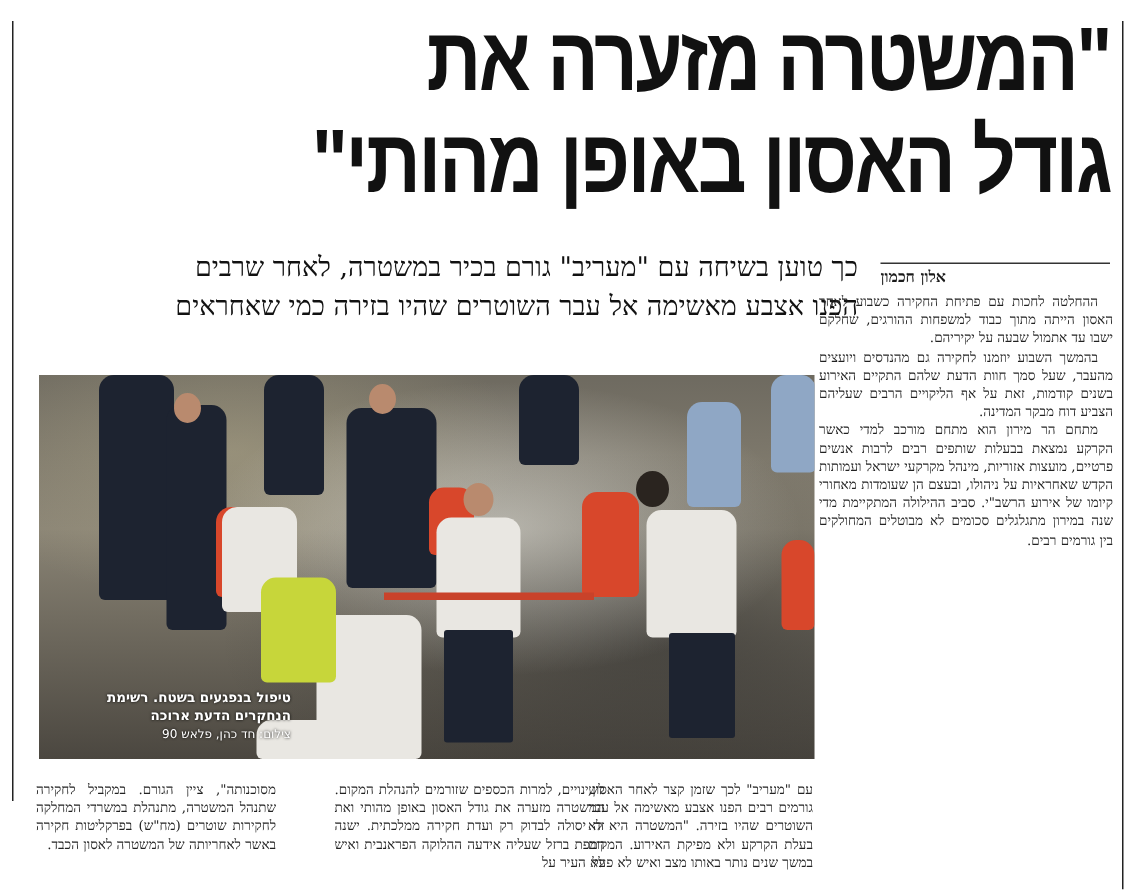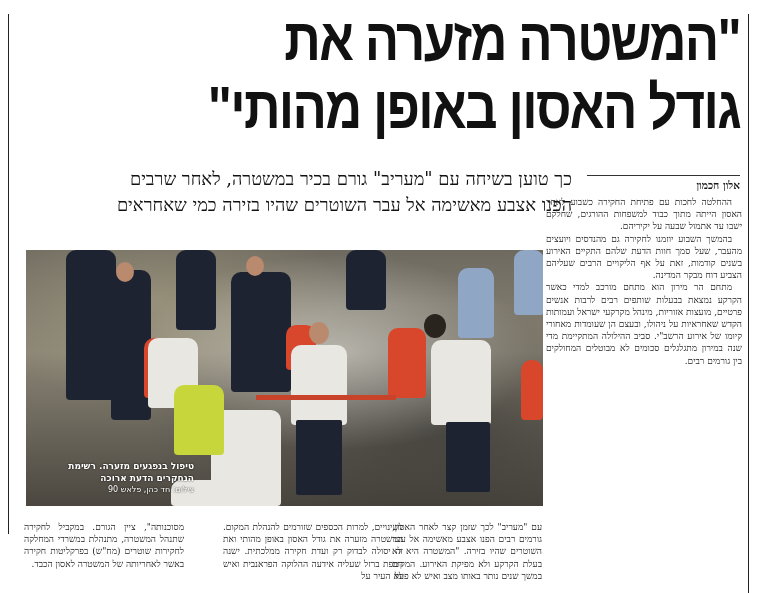--- a/index.html
+++ b/index.html
@@ -12,21 +12,21 @@
               font-family: "Liberation Sans", sans-serif; font-weight: 900; font-size: 60px;
               line-height: 68px; letter-spacing: -2px; color: #111;
               transform: scaleX(0.85); transform-origin: right top; }
   .headline div { white-space: nowrap; }
 
   .subhead { position: absolute; left: 24px; top: 166px; width: 548px; text-align: right;
              font-family: "DejaVu Serif", serif; font-size: 18px; line-height: 26px; color: #111; }
   .subhead .bullet { display: inline-block; width: 11px; height: 11px; background: #111; margin: 0 5px; vertical-align: middle; }
 
   .byline-rule { position: absolute; left: 587px; top: 175px; width: 153px; height: 1px; background: #333; }
-  .byline { position: absolute; left: 587px; top: 179px; width: 153px; text-align: right;
+  .byline { position: absolute; left: 587px; top: 179px; width: 153px; text-align: left;
             font-family: "DejaVu Serif", serif; font-weight: bold; font-size: 10.5px; }
 
   .col { position: absolute; text-align: justify; font-family: "DejaVu Serif", serif;
          font-size: 9px; line-height: 12.2px; color: #222; }
   .col p { margin: 0; text-indent: 10px; }
   .col-right { left: 546px; top: 196px; width: 196px; }
   .col-b1 { left: 392px; top: 521px; width: 150px; }
   .col-b2 { left: 200px; top: 521px; width: 180px; margin-left: 23px; }
   .col-b3 { left: 24px; top: 521px; width: 160px; }
 
@@ -103,21 +103,21 @@
   <div class="fig white" style="left:185px;top:160px;width:70px;height:96px;"></div>
   <div class="fig white" style="left:145px;top:230px;width:50px;height:26px;"></div>
   <div class="fig lime" style="left:148px;top:135px;width:50px;height:70px;"></div>
 
   <div class="stretcher" style="left:230px;top:145px;width:140px;"></div>
 
   <div class="fig police" style="left:270px;top:170px;width:46px;height:75px;border-radius:2px;"></div>
   <div class="fig police" style="left:420px;top:172px;width:44px;height:70px;border-radius:2px;"></div>
 
   <div class="caption">
-    <div>טיפול בנפגעים מזערה. רשימת</div>
+    <div>טיפול בנפגעים בשטח. רשימת</div>
     <div>הנחקרים הדעת ארוכה</div>
     <div class="credit">צילום: חד כהן, פלאש 90</div>
   </div>
 </div>
 
 <div class="col col-b1">
   <p style="text-indent:0">עם "מעריב" לכך שזמן קצר לאחר האסון, גורמים רבים הפנו אצבע מאשימה אל עבר השוטרים שהיו בזירה. "המשטרה היא לא בעלת הקרקע ולא מפיקת האירוע. המקום במשך שנים נותר באותו מצב ואיש לא פעל</p>
 </div>
 <div class="col col-b2">
   <p style="text-indent:0">לשינויים, למרות הכספים שזורמים להנהלת המקום. המשטרה מזערה את גודל האסון באופן מהותי ואת זה יסולה לבדוק רק ועדת חקירה ממלכתית. ישנה רמפת ברזל שעליה אידעה ההלוקה הפראנבית ואיש לא העיר על</p>

